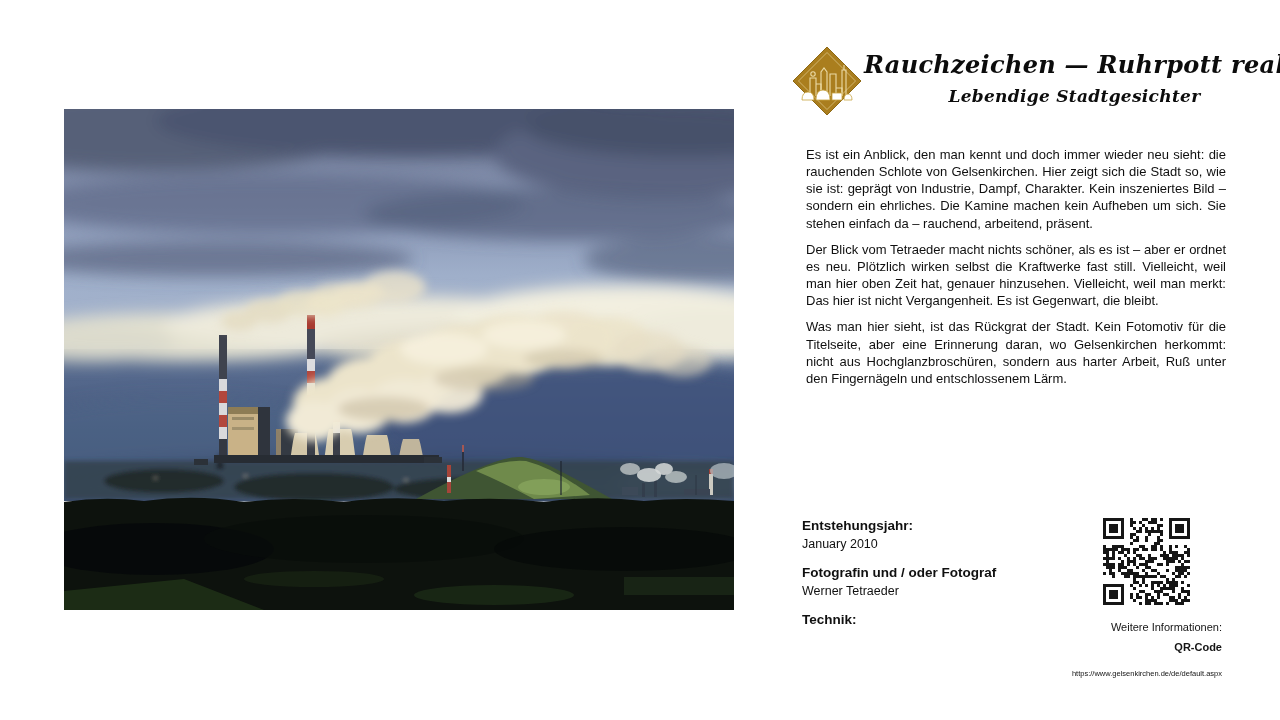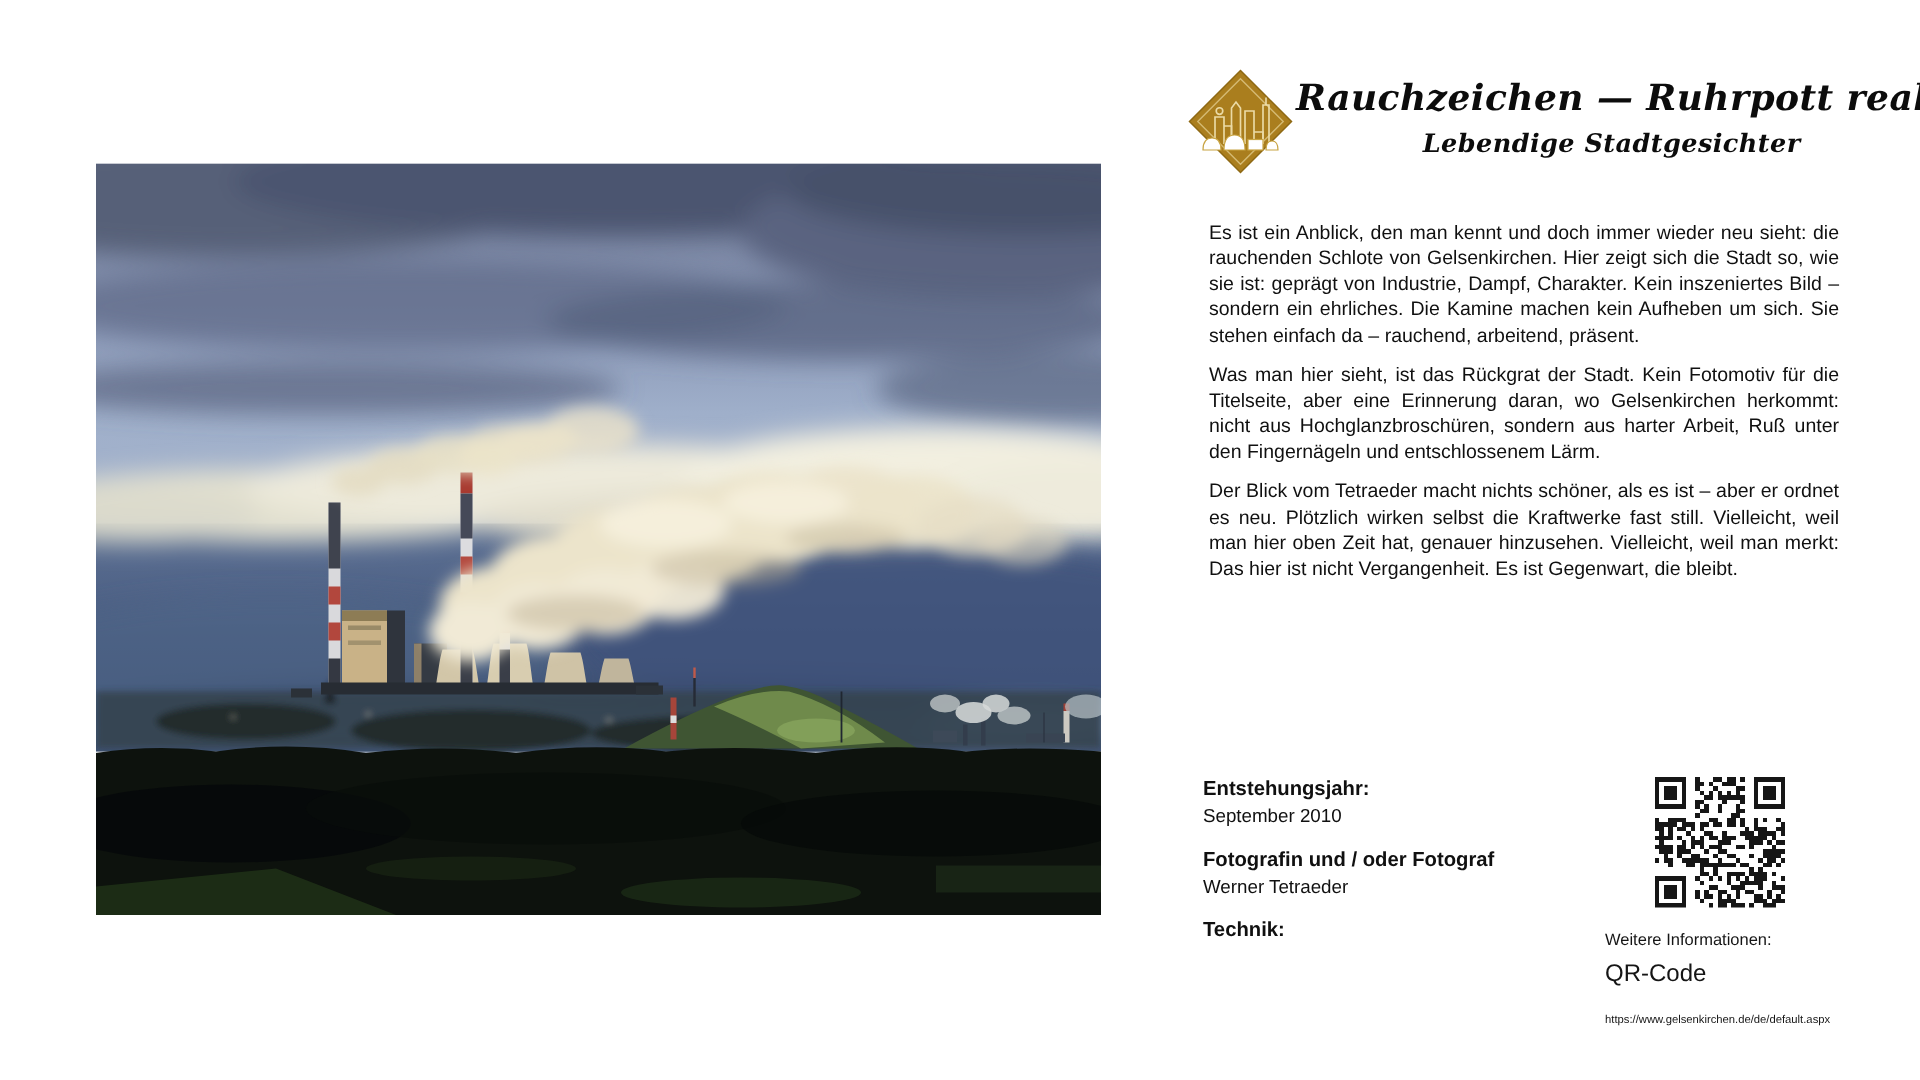--- a/index.html
+++ b/index.html
@@ -33,24 +33,24 @@
   .article p{
     margin:0 0 9px 0;font-size:13px;line-height:1.32;text-align:justify;color:#101010;
   }
 
   .footer{position:absolute;top:474px;left:12px;width:420px;display:flex;justify-content:space-between;}
   .meta{width:255px;}
   .meta .field{margin-bottom:12px;}
   .meta .label{font-weight:700;font-size:13.5px;line-height:1.2;}
   .meta .value{font-size:12.5px;line-height:1.25;margin-top:3px;}
 
-  .qr-block{width:152px;text-align:left;}
+  .qr-block{width:152px;text-align:right;}
   .qr-code{width:87px;height:87px;display:block;margin:0 auto;}
   .qr-caption{font-size:11px;margin-top:16px;color:#151515;}
-  .qr-label{font-size:16px;margin-top:8px;color:#151515;}
+  .qr-label{font-size:11px;margin-top:8px;color:#151515;font-weight:bold;}
   .qr-url{font-size:7.5px;margin-top:16px;color:#151515;white-space:nowrap;}
 </style>
 </head>
 <body>
 
 <div class="slide">
 
   <figure class="photo-frame">
     <svg viewBox="0 0 670 501" preserveAspectRatio="none" role="img">
       <defs>
@@ -263,29 +263,29 @@
         </svg>
       </div>
       <div class="title-block">
         <div class="title">Rauchzeichen — Ruhrpott real</div>
         <div class="subtitle">Lebendige Stadtgesichter</div>
       </div>
     </header>
 
     <article class="article">
       <p>Es ist ein Anblick, den man kennt und doch immer wieder neu sieht: die rauchenden Schlote von Gelsenkirchen. Hier zeigt sich die Stadt so, wie sie ist: geprägt von Industrie, Dampf, Charakter. Kein inszeniertes Bild – sondern ein ehrliches. Die Kamine machen kein Aufheben um sich. Sie stehen einfach da – rauchend, arbeitend, präsent.</p>
+      <p>Der Blick vom Tetraeder macht nichts schöner, als es ist – aber er ordnet es neu. Plötzlich wirken selbst die Kraftwerke fast still. Vielleicht, weil man hier oben Zeit hat, genauer hinzusehen. Vielleicht, weil man merkt: Das hier ist nicht Vergangenheit. Es ist Gegenwart, die bleibt.</p>
       <p>Was man hier sieht, ist das Rückgrat der Stadt. Kein Fotomotiv für die Titelseite, aber eine Erinnerung daran, wo Gelsenkirchen herkommt: nicht aus Hochglanzbroschüren, sondern aus harter Arbeit, Ruß unter den Fingernägeln und entschlossenem Lärm.</p>
-      <p>Der Blick vom Tetraeder macht nichts schöner, als es ist – aber er ordnet es neu. Plötzlich wirken selbst die Kraftwerke fast still. Vielleicht, weil man hier oben Zeit hat, genauer hinzusehen. Vielleicht, weil man merkt: Das hier ist nicht Vergangenheit. Es ist Gegenwart, die bleibt.</p>
     </article>
 
     <footer class="footer">
       <div class="meta">
         <div class="field">
           <div class="label">Entstehungsjahr:</div>
-          <div class="value">September 2010</div>
+          <div class="value">January 2010</div>
         </div>
         <div class="field">
           <div class="label">Fotografin und / oder Fotograf</div>
           <div class="value">Werner Tetraeder</div>
         </div>
         <div class="field">
           <div class="label">Technik:</div>
         </div>
       </div>
       <div class="qr-block">

